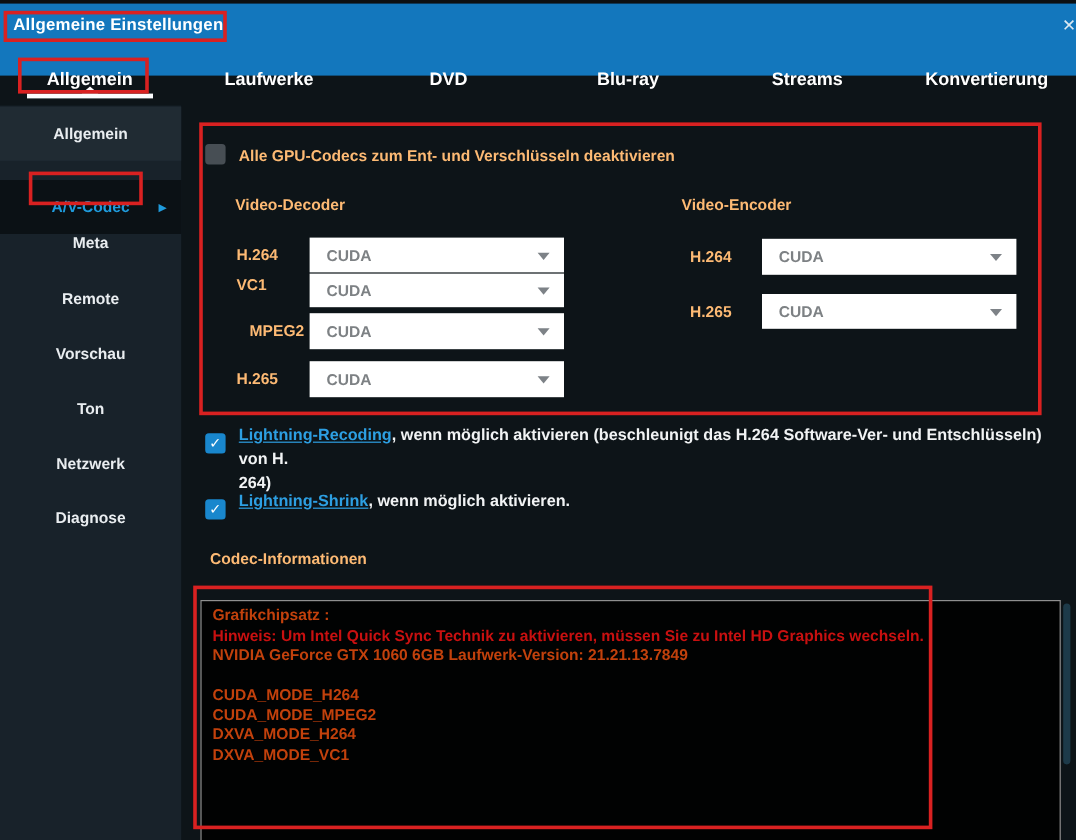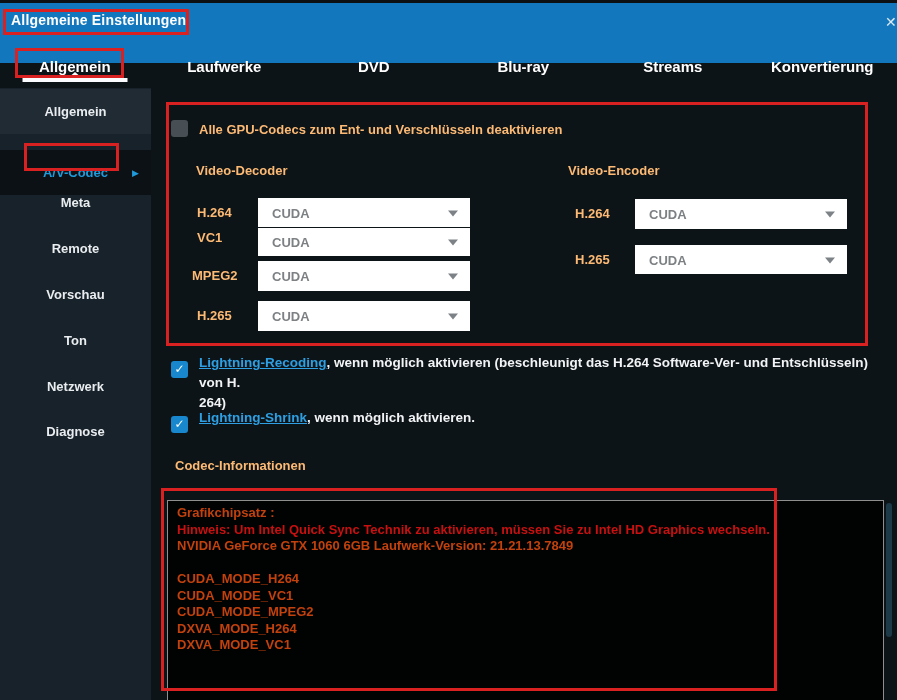--- a/index.html
+++ b/index.html
@@ -126,21 +126,21 @@
     <span class="val">CUDA</span>
     <span class="dd-arrow"></span>
   </div>
 
   <div class="lbl" style="left:197px; top:230px;">VC1</div>
   <div class="dropdown" style="left:258px; top:228px; width:212px; height:28px;">
     <span class="val">CUDA</span>
     <span class="dd-arrow"></span>
   </div>
 
-  <div class="lbl" style="left:192px; top:268px;">MPEG2</div>
+  <div class="lbl" style="left:208px; top:268px;">MPEG2</div>
   <div class="dropdown" style="left:258px; top:261px; width:212px; height:30px;">
     <span class="val">CUDA</span>
     <span class="dd-arrow"></span>
   </div>
 
   <div class="lbl" style="left:197px; top:308px;">H.265</div>
   <div class="dropdown" style="left:258px; top:301px; width:212px; height:30px;">
     <span class="val">CUDA</span>
     <span class="dd-arrow"></span>
   </div>
@@ -174,21 +174,20 @@
 
   <div class="lbl" style="left:175px; top:458px;">Codec-Informationen</div>
 
   <div class="info-box">
     <div class="info-pad"></div>
     <div class="info-line">Grafikchipsatz :</div>
     <div class="info-line red">Hinweis: Um Intel Quick Sync Technik zu aktivieren, müssen Sie zu Intel HD Graphics wechseln.</div>
     <div class="info-line">NVIDIA GeForce GTX 1060 6GB Laufwerk-Version: 21.21.13.7849</div>
     <div class="info-line"> </div>
     <div class="info-line">CUDA_MODE_H264</div>
-    <div class="info-line">CUDA_MODE_VC1</div>
     <div class="info-line">CUDA_MODE_MPEG2</div>
     <div class="info-line">DXVA_MODE_H264</div>
     <div class="info-line">DXVA_MODE_VC1</div>
   </div>
 
   <div class="scrollbar"></div>
 
   <div class="annot" style="left:3px; top:9px; width:186px; height:26px;"></div>
   <div class="annot" style="left:15px; top:48px; width:109px; height:30px;"></div>
   <div class="annot" style="left:24px; top:143px; width:95px; height:28px;"></div>

